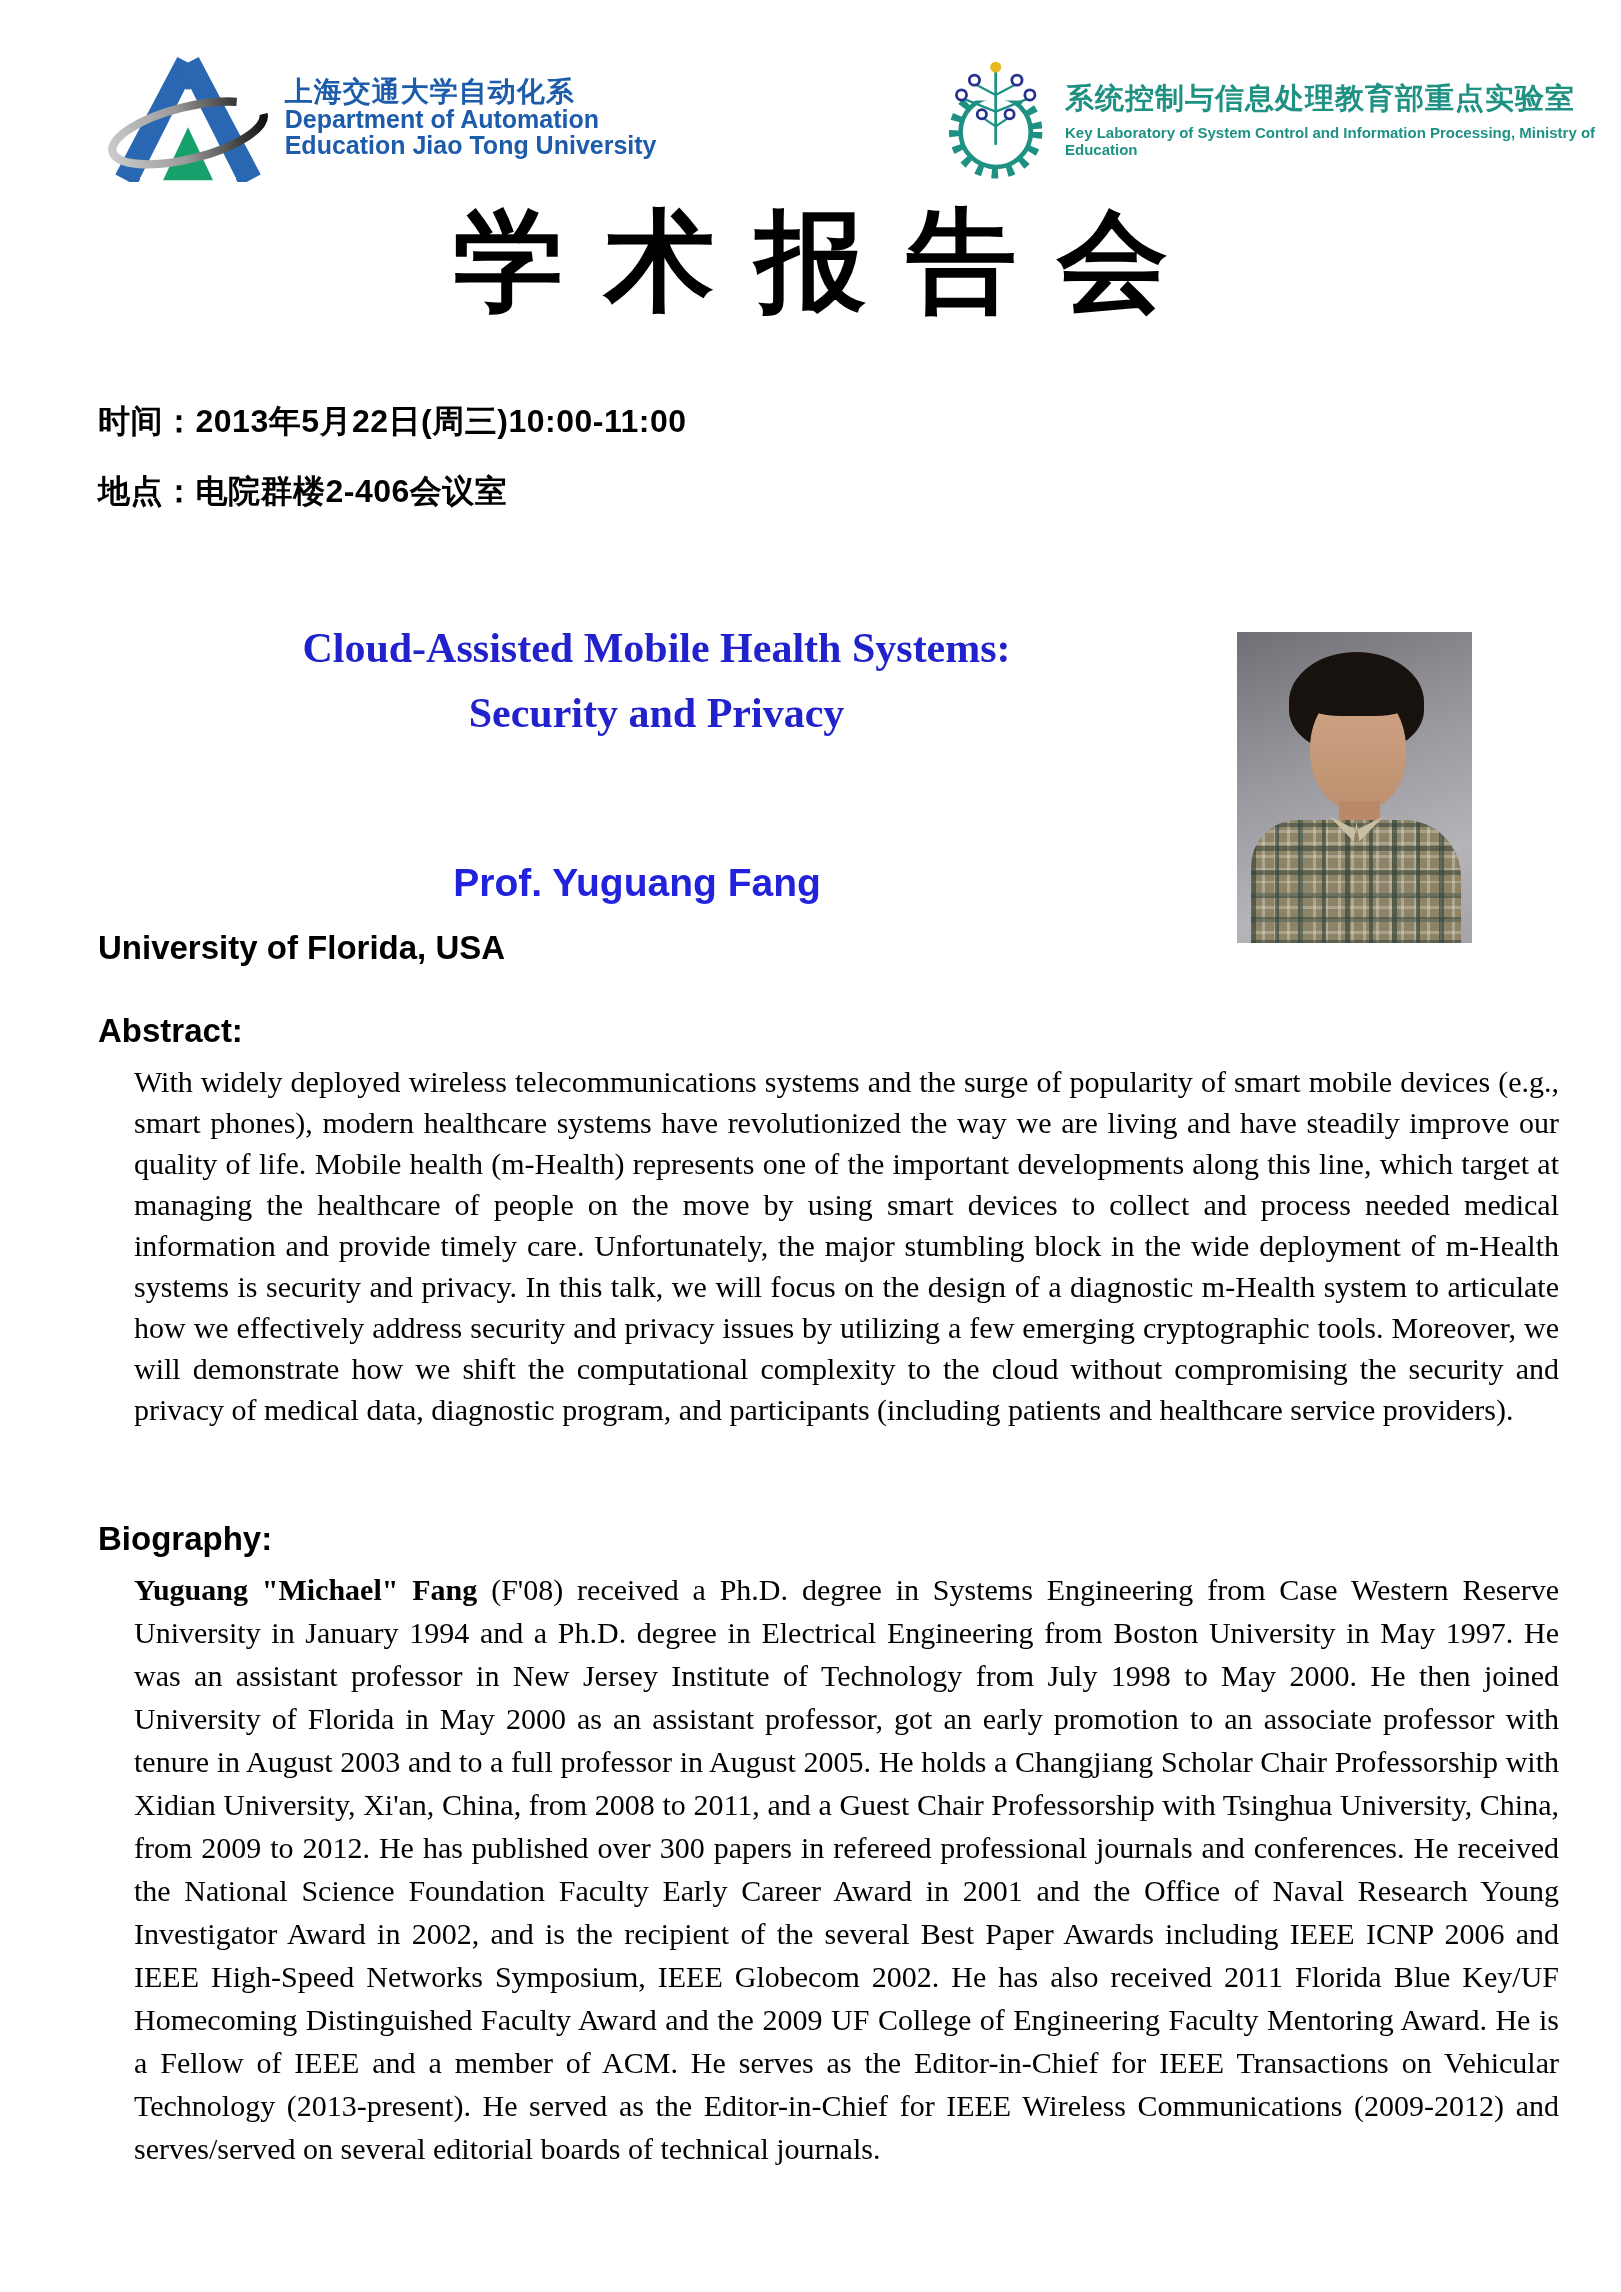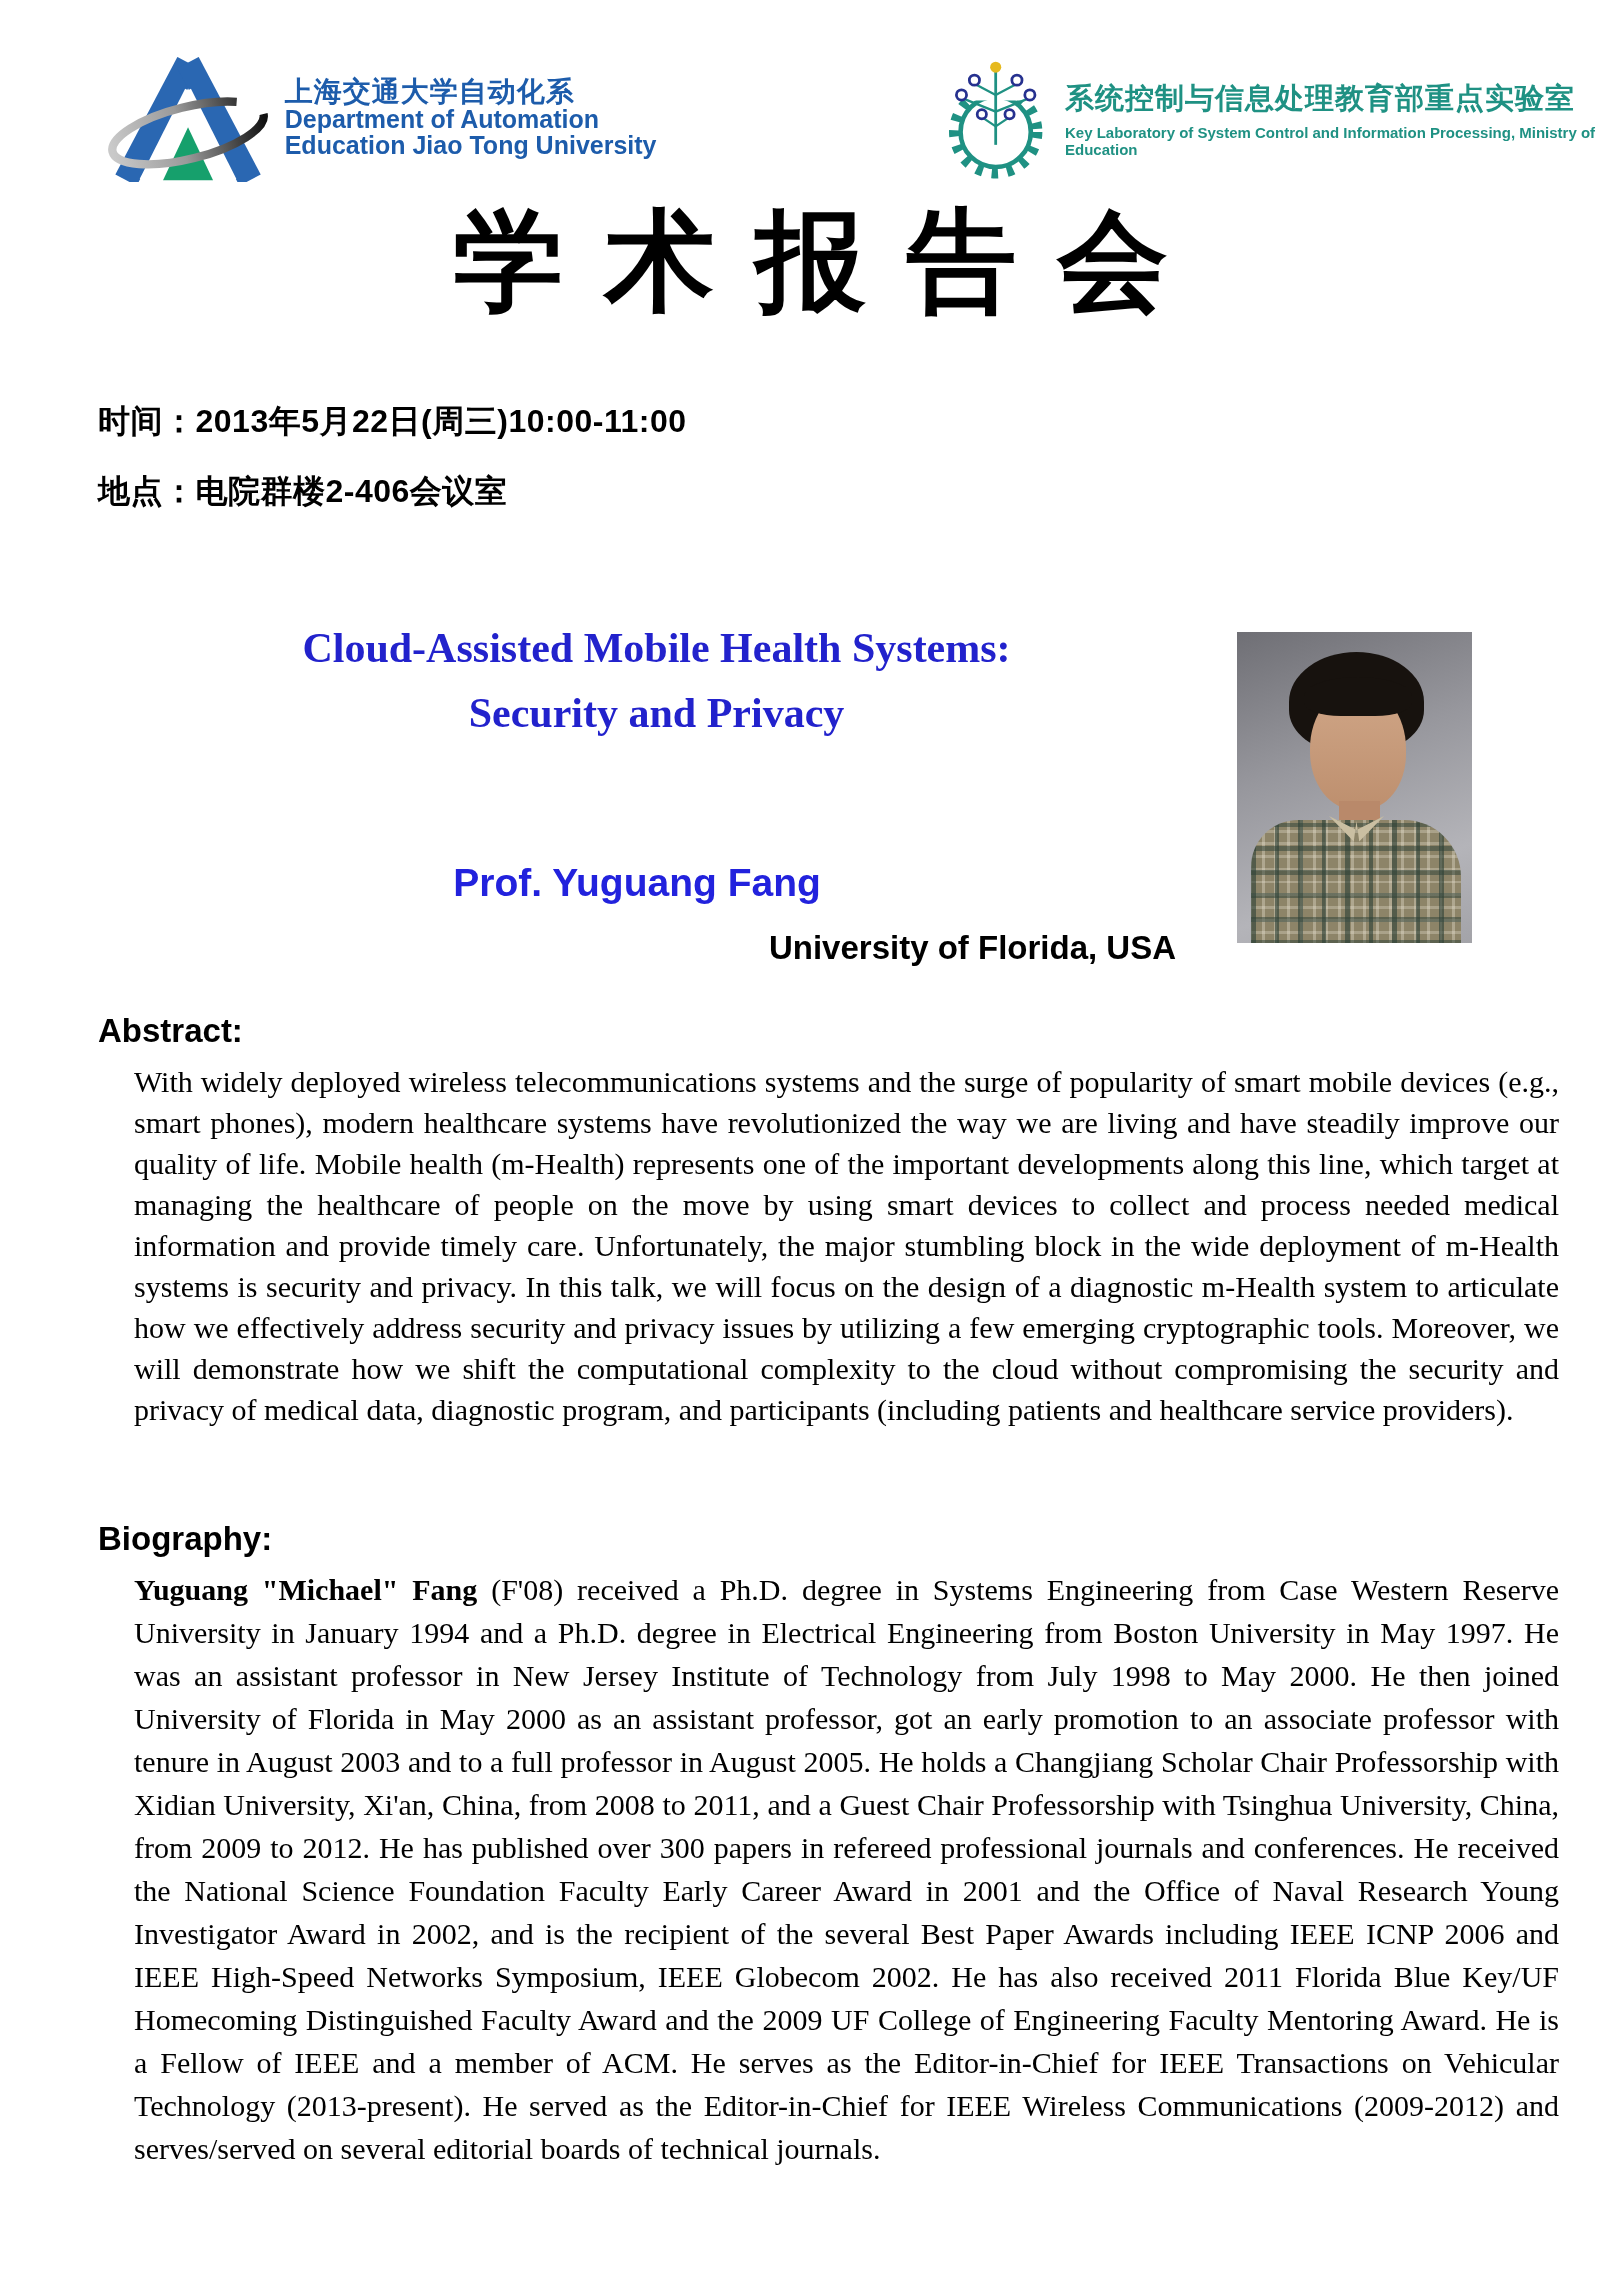--- a/index.html
+++ b/index.html
@@ -33,21 +33,21 @@
   .event-info { position:absolute; left:98px; top:400px; font-family:"Liberation Sans","DejaVu Sans",sans-serif; font-weight:bold; font-size:32px; color:#000; }
   .event-info .row { margin-bottom:25.5px; letter-spacing:0.5px; }
 
   
   .talk-title { position:absolute; left:98px; width:1117px; text-align:center;
     font-family:"Liberation Serif","DejaVu Serif",serif; font-weight:bold; font-size:42px; }
   .tt1 { top:604px;margin-top:20px; }
   .tt2 { top:689px; }
   .speaker { position:absolute; left:98px; top:861px; width:1078px; text-align:center;
     font-family:"Liberation Sans","DejaVu Sans",sans-serif; font-weight:bold; font-size:39px; }
-  .affiliation { position:absolute; left:98px; top:929px; width:1078px; text-align:right;
+  .affiliation { position:absolute; left:98px; top:929px; width:1078px; text-align:left;
     font-family:"Liberation Sans","DejaVu Sans",sans-serif; font-weight:bold; font-size:33px; color:#000; }
 
   
   .photo { position:absolute; left:1237px; top:632px; width:235px; height:311px; overflow:hidden;
     background:linear-gradient(160deg,#6f6f75 0%,#97979d 40%,#b4b4b9 75%,#a3a3a8 100%); }
   .p-hair { position:absolute; left:52px; top:19.6px; width:135px; height:100px; background:#17120e; border-radius:50% 50% 42% 42%; }
   .p-face { position:absolute; left:73px; top:55px; width:96px; height:123px; background:linear-gradient(#d0a687,#bd8f6e); border-radius:50% 50% 45% 47%; }
   .p-fringe { position:absolute; left:67px; top:45px; width:108px; height:39px; background:#17120e; border-radius:50% 50% 34% 34%; }
   .p-neck { position:absolute; left:102px; top:169px; width:41px; height:31px; background:#b9896a; }
   .p-shirt { position:absolute; left:13.7px; top:188px; width:210px; height:125px; border-radius:47px 57px 0 0;

